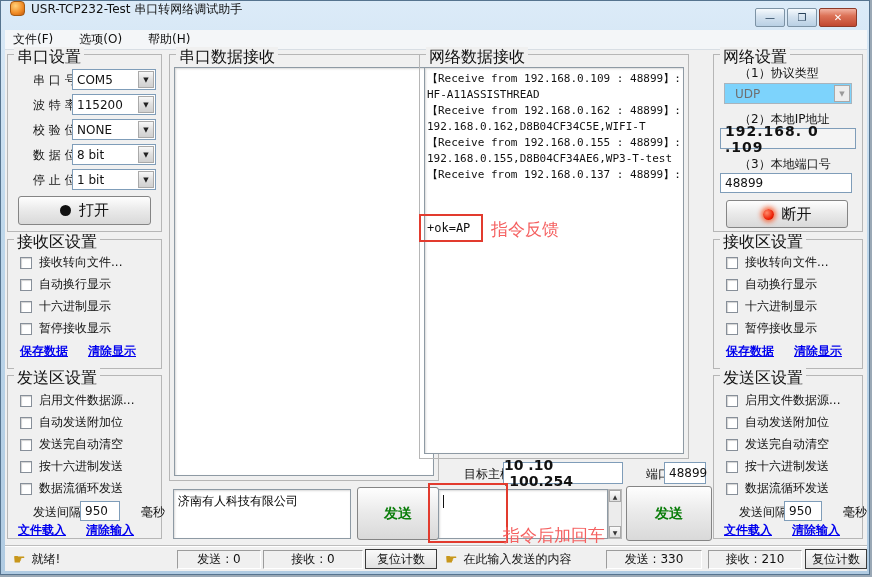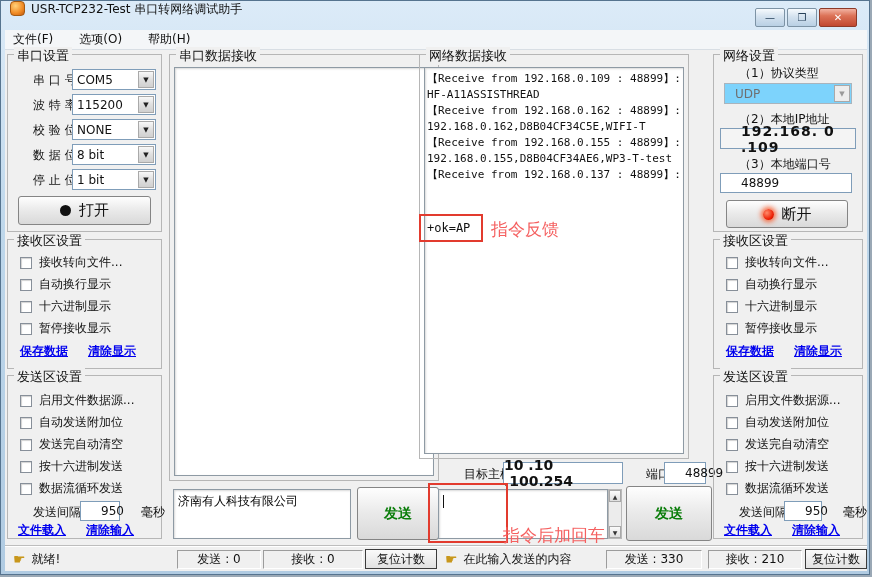--- a/index.html
+++ b/index.html
@@ -18,31 +18,31 @@
              font-size:10px; line-height:1; color:#27415a; }
   .win-btn.close { width:38px; background:linear-gradient(#f2b3a2,#dc7257 40%,#c14830);
                    color:#fff; font-weight:bold; border-color:#8d3a28; }
   .menubar { position:absolute; left:4px; top:29px; width:862px; height:20px; background:#f4f6f8;
              border-bottom:1px solid #d8dee4; display:flex; align-items:center; gap:26px;
              padding-left:8px; font-size:12px; color:#111; }
   .client { position:absolute; left:4px; top:49px; width:862px; height:521px; background:#f0f0f0; }
 
   .group { position:absolute; border:1px solid #b6b6b6; }
   .gtitle { position:absolute; top:-8px; left:6px; background:#f0f0f0; padding:0 3px;
-            font-size:13px; color:#111; white-space:nowrap; }
+            font-size:16px; color:#111; white-space:nowrap; }
   .lbl { position:absolute; font-size:12px; color:#111; white-space:nowrap;margin-left:15px; }
   .combo { position:absolute; height:21px; background:#fff; border:1px solid #7f9db9;
            font-size:12px; display:flex; align-items:center; padding-left:4px; color:#111; }
   .combo .arrow { position:absolute; right:1px; top:1px; bottom:1px; width:16px;
                   background:linear-gradient(#f8f8f8,#dfdfdf 50%,#d0d0d0); border:1px solid #a9a9a9;
                   display:flex; align-items:center; justify-content:center; font-size:7px; color:#222; }
   .combo.disabled { background:#7dd3fc; color:#6f6f6f; border-color:#a9b4bd; }
   .combo.disabled .arrow { background:#ededed; color:#9a9a9a; }
   .field { position:absolute; background:#fff; border:1px solid #7f9db9; font-size:12px;
-           display:flex; align-items:center; padding-left:20px; color:#111; }
+           display:flex; align-items:center; padding-left:4px; color:#111; }
   .btn { position:absolute; background:linear-gradient(#fefefe,#ebebeb 45%,#d9d9d9);
          border:1px solid #858585; border-radius:3px; display:flex; align-items:center;
          justify-content:center; gap:8px; color:#111; cursor:default; }
   .cbrow { position:absolute; display:flex; align-items:center; gap:7px; font-size:12px; color:#111; }
   .cb { width:12px; height:12px; background:#fff; border:1px solid #878f99;
         box-shadow:inset 1px 1px 1px rgba(0,0,0,.18); flex:0 0 auto; }
   .link { position:absolute; color:#0000ee; font-weight:bold; font-size:12px;
           text-decoration:underline; white-space:nowrap; }
   .ta { position:absolute; background:#fff; border:1px solid #8e9aa4;
         box-shadow:inset 1px 1px 2px rgba(0,0,0,.15); }

